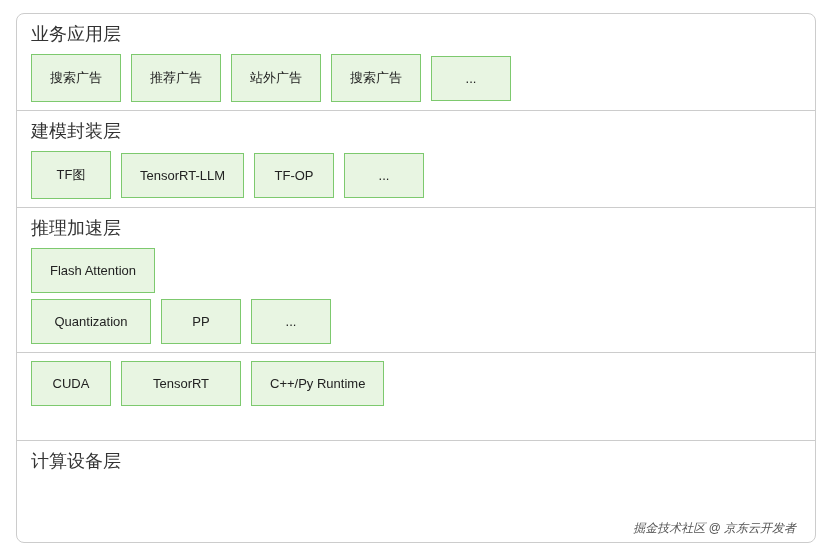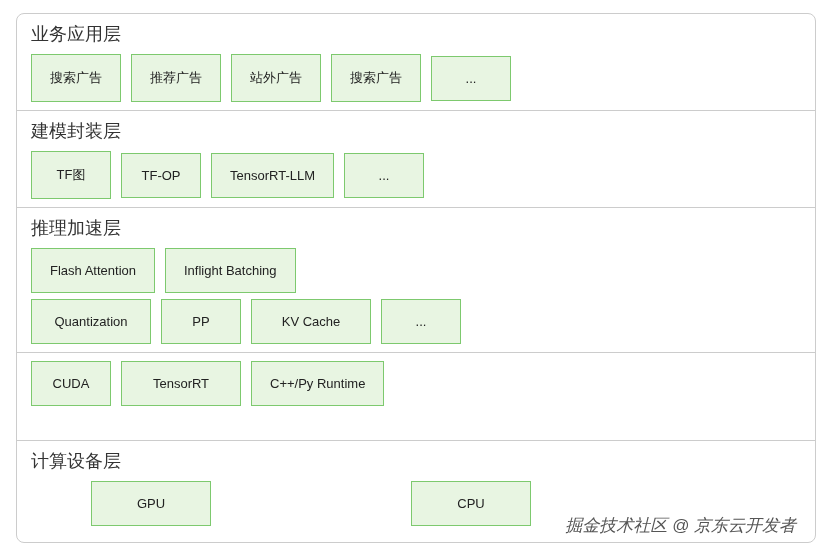--- a/index.html
+++ b/index.html
@@ -60,21 +60,21 @@
     .chip-wide {
       min-width: 120px;
     }
     .chip-xl {
       min-width: 150px;
     }
     .footer-watermark {
       position: absolute;
       bottom: 6px;
       right: 20px;
-      font-size: 17px;
+      font-size: 12px;
       color: #555;
       font-style: italic;
     }
     .layer-acceleration {
       flex: 1.7;
     }
     .layer-compute {
       flex: 1.2;
     }
     .diagram-wrapper {
@@ -97,52 +97,46 @@
         <div class="chip">站外广告</div>
         <div class="chip">搜索广告</div>
         <div class="chip">...</div>
       </div>
     </div>
 
     <div class="layer">
       <div class="layer-title">建模封装层</div>
       <div class="chips-row">
         <div class="chip">TF图</div>
+        <div class="chip chip-wide">TensorRT-LLM</div>
         <div class="chip">TF-OP</div>
-        <div class="chip chip-wide">TensorRT-LLM</div>
         <div class="chip">...</div>
       </div>
     </div>
 
     <div class="layer layer-acceleration">
       <div class="layer-title">推理加速层</div>
       <div class="chips-row">
         <div class="chip chip-wide">Flash Attention</div>
-        <div class="chip chip-wide">Inflight Batching</div>
       </div>
       <div class="chips-row">
         <div class="chip chip-wide">Quantization</div>
         <div class="chip">PP</div>
-        <div class="chip chip-wide">KV Cache</div>
         <div class="chip">...</div>
       </div>
     </div>
 
     <div class="layer">
       <div class="chips-row">
         <div class="chip">CUDA</div>
         <div class="chip chip-wide">TensorRT</div>
         <div class="chip chip-wide">C++/Py Runtime</div>
       </div>
     </div>
 
     <div class="layer layer-compute">
       <div class="layer-title">计算设备层</div>
-      <div class="chips-row" style="justify-content: flex-start; gap: 200px; padding-left: 60px;">
-        <div class="chip chip-wide">GPU</div>
-        <div class="chip chip-wide">CPU</div>
-      </div>
     </div>
 
   </div>
 
   <div class="footer-watermark">掘金技术社区 @ 京东云开发者</div>
 </div>
 
 </body></html>

